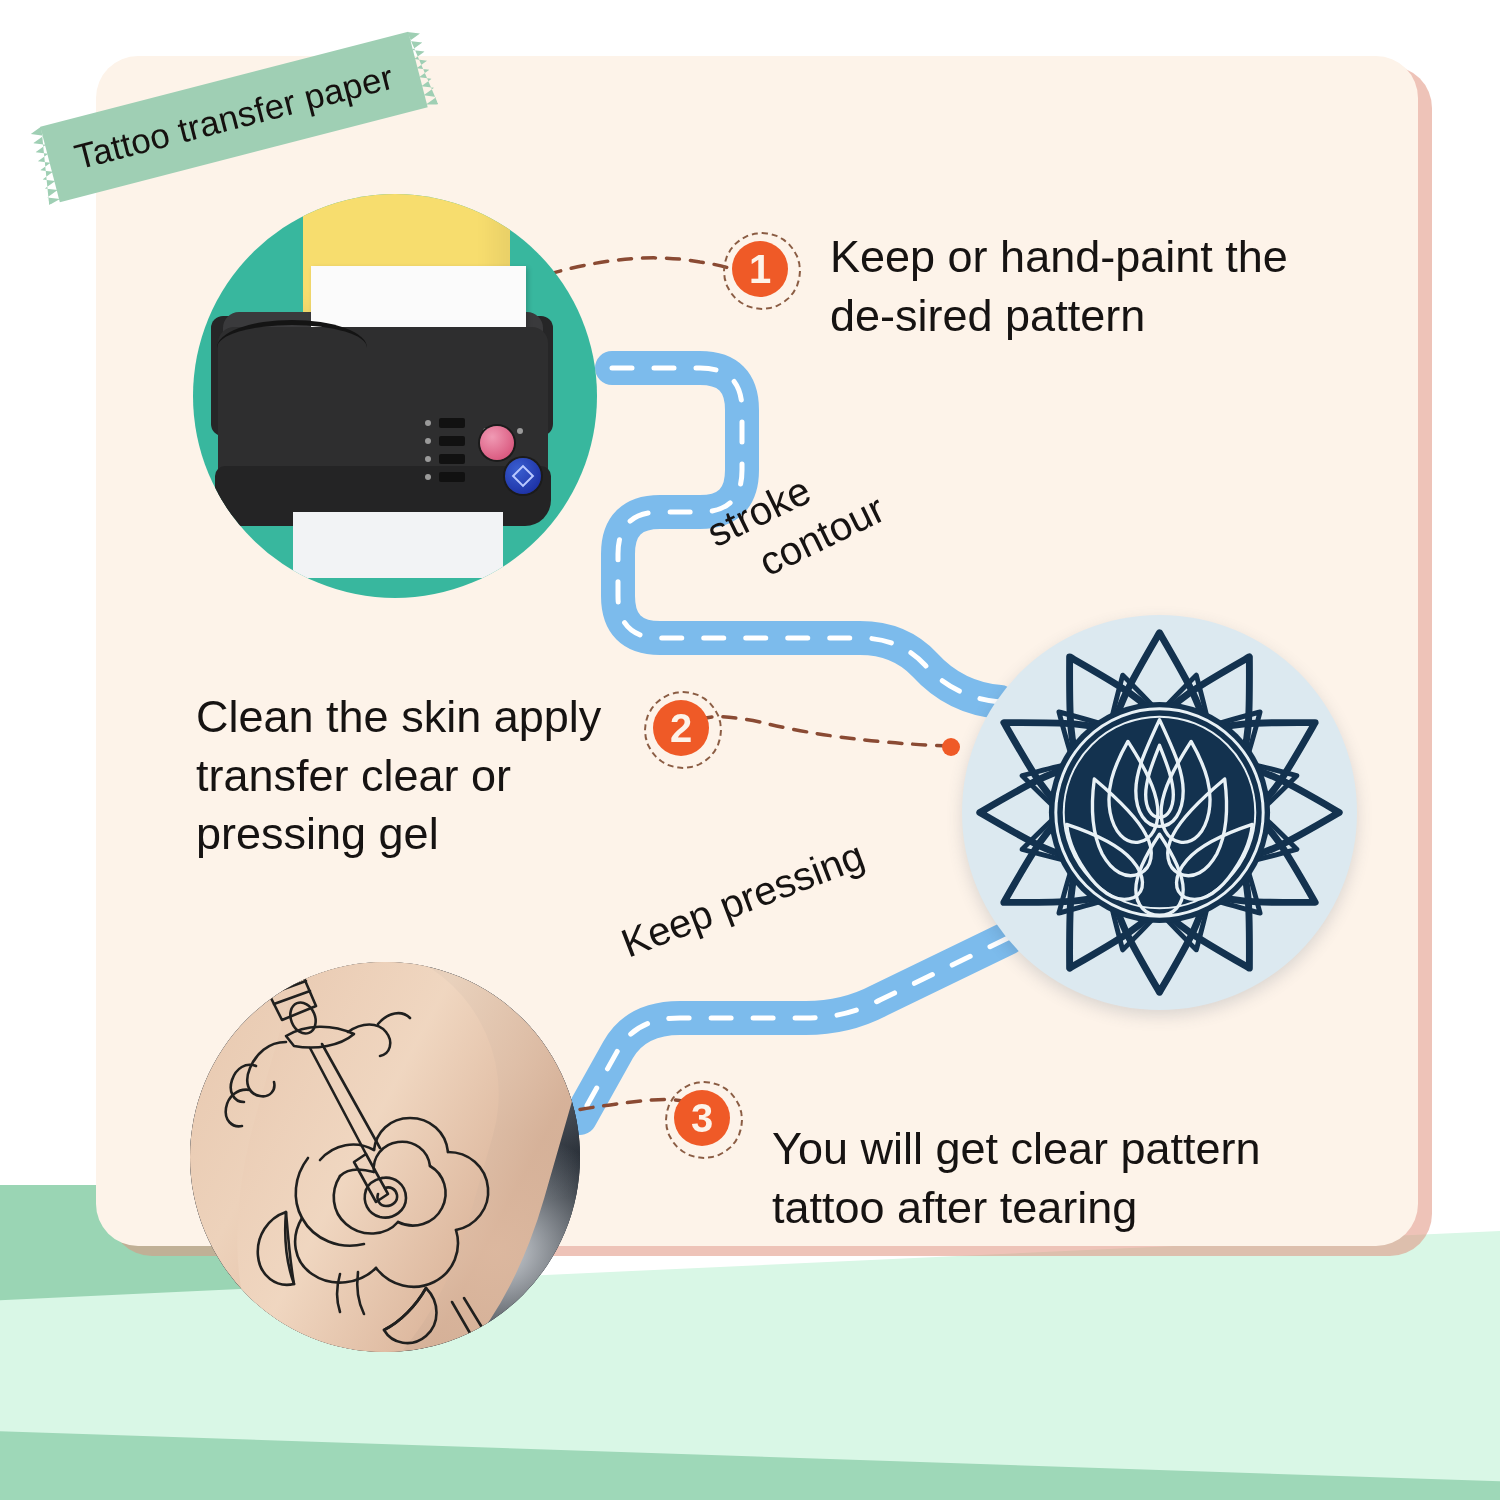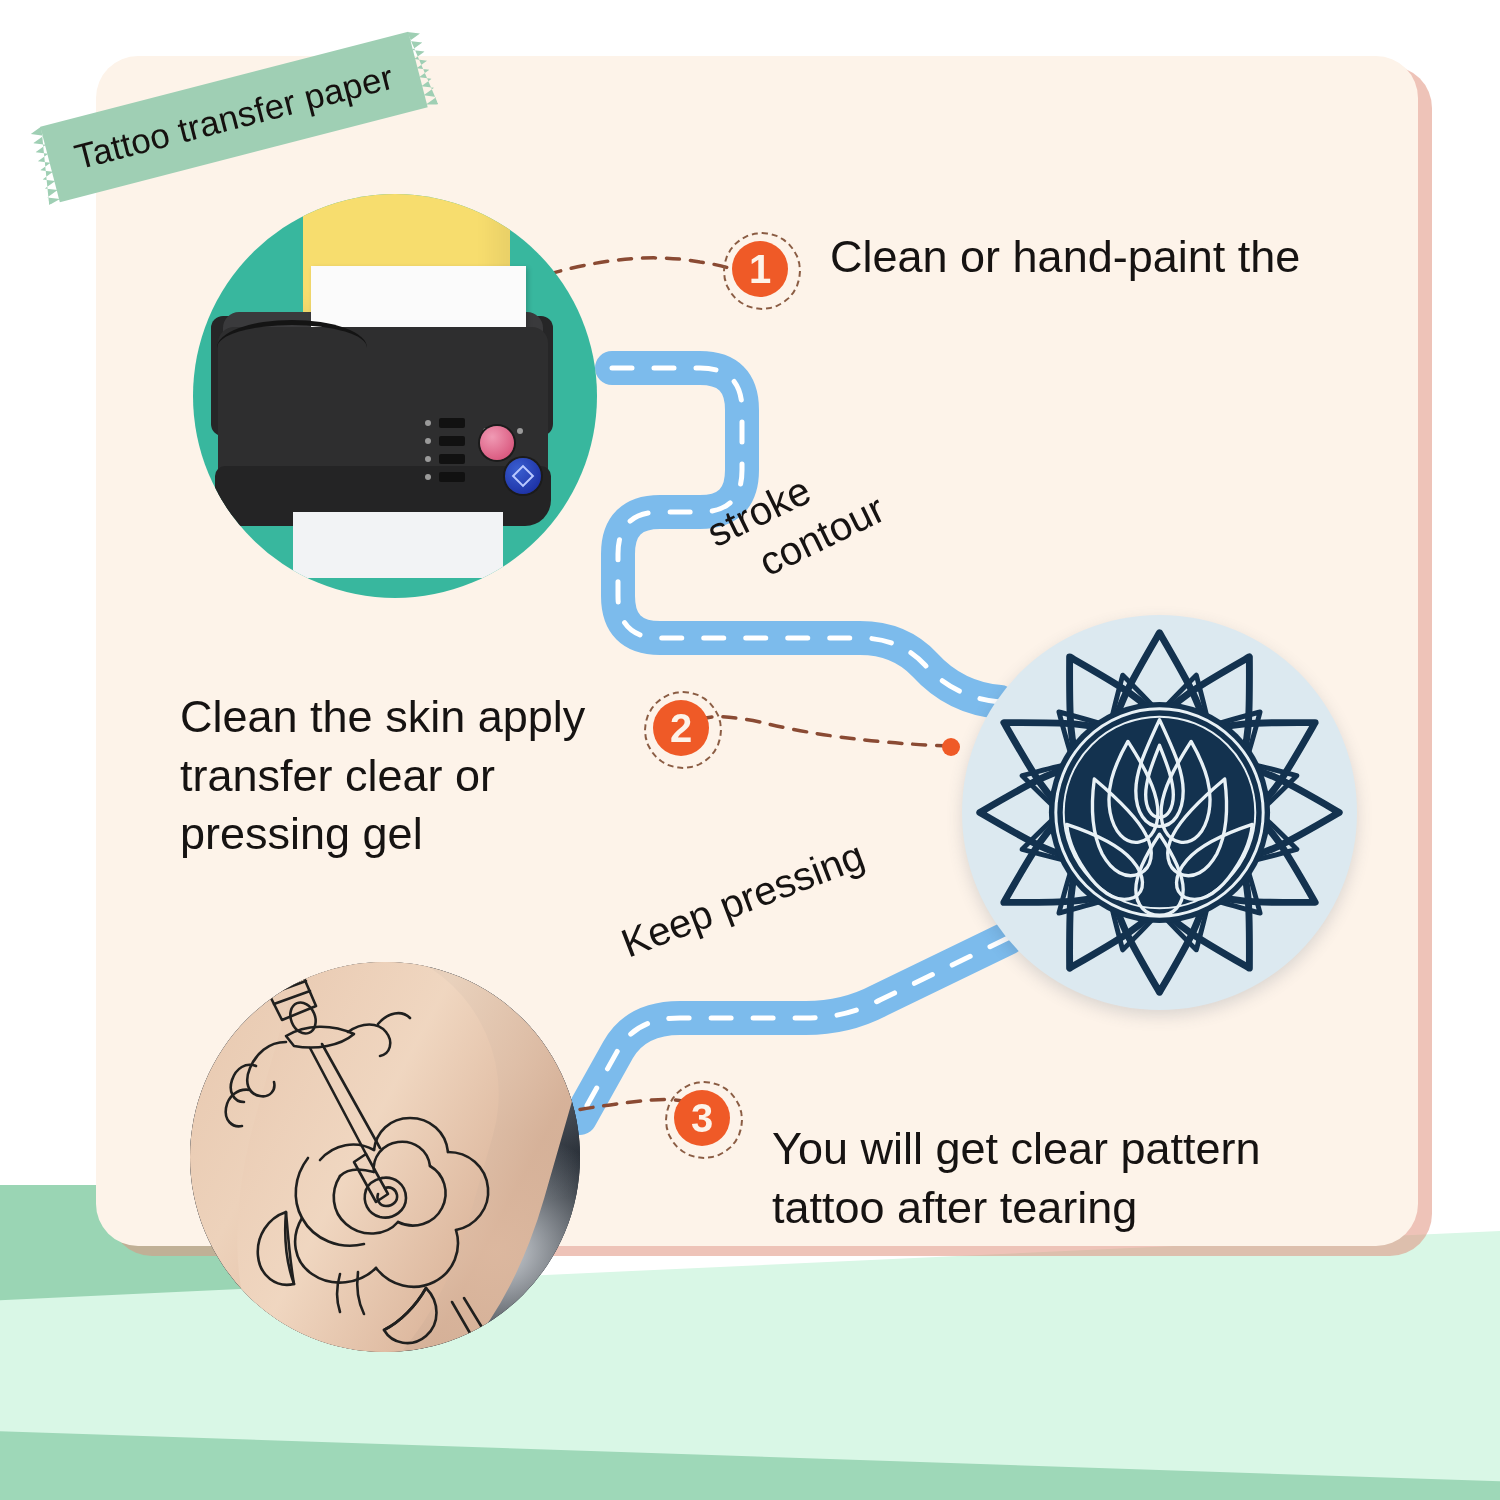--- a/index.html
+++ b/index.html
@@ -154,21 +154,22 @@
     </div>
     <div class="btn-stop"></div>
     <div class="btn-copy">
         <span></span>
       </div>
   </div>
 
   <div class="badge-ring" style="left:723px;top:232px"></div>
   <div class="badge" style="left:732px;top:241px">1</div>
   <div class="step-text" style="left:830px;top:228px;width:520px">
-    <div>Clean or hand-paint the</div>
+    <div>Keep or hand-paint the</div>
+    <div>de-sired pattern</div>
   </div>
 
   <div class="circ lotus-circ">
     <svg viewBox="0 0 400 400" width="395" height="395">
       <g fill="none" stroke="#13324f" stroke-width="7" stroke-linejoin="round" stroke-linecap="round">
 
         <g>
           <path d="M200 18 C 228 66 246 96 246 122 C 246 150 226 168 200 168 C 174 168 154 150 154 122 C 154 96 172 66 200 18 Z"></path>
           <path d="M200 18 C 228 66 246 96 246 122 C 246 150 226 168 200 168 C 174 168 154 150 154 122 C 154 96 172 66 200 18 Z" transform="rotate(30 200 200)"></path>
           <path d="M200 18 C 228 66 246 96 246 122 C 246 150 226 168 200 168 C 174 168 154 150 154 122 C 154 96 172 66 200 18 Z" transform="rotate(60 200 200)"></path>
@@ -212,21 +213,21 @@
         <path d="M266 166 C 240 188 222 206 214 222 C 204 240 208 256 220 262 C 234 268 248 260 258 242 C 268 222 270 196 266 166 Z"></path>
         <path d="M106 212 C 136 222 160 234 172 248 C 186 264 186 280 174 286 C 160 292 144 284 130 266 C 116 248 108 232 106 212 Z"></path>
         <path d="M294 212 C 264 222 240 234 228 248 C 214 264 214 280 226 286 C 240 292 256 284 270 266 C 284 248 292 232 294 212 Z"></path>
         <path d="M200 222 C 216 246 224 264 224 278 C 224 294 214 304 200 304 C 186 304 176 294 176 278 C 176 264 184 246 200 222 Z"></path>
       </g>
     </svg>
   </div>
 
   <div class="badge-ring" style="left:644px;top:691px"></div>
   <div class="badge" style="left:653px;top:700px">2</div>
-  <div class="step-text" style="left:180px;top:688px;width:440px">
+  <div class="step-text" style="left:196px;top:688px;width:440px">
     <div>Clean the skin apply</div>
     <div>transfer clear or</div>
     <div>pressing gel</div>
   </div>
 
   <div class="circ tattoo-circ">
     <div class="tatt-bg"></div>
     <div class="arm"></div>
     <div class="arm2"></div>
     <svg class="ink" viewBox="0 0 390 390" width="390" height="390">

